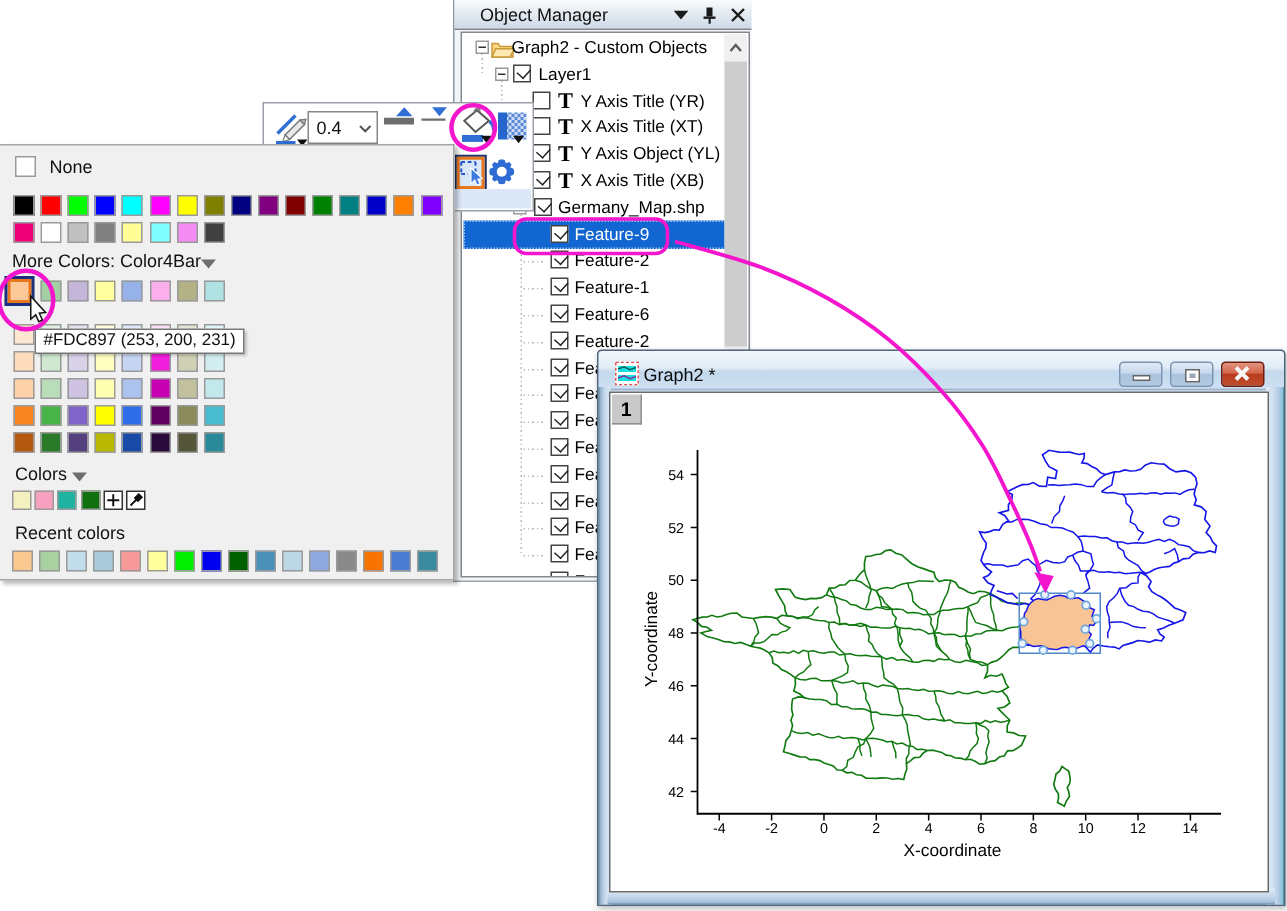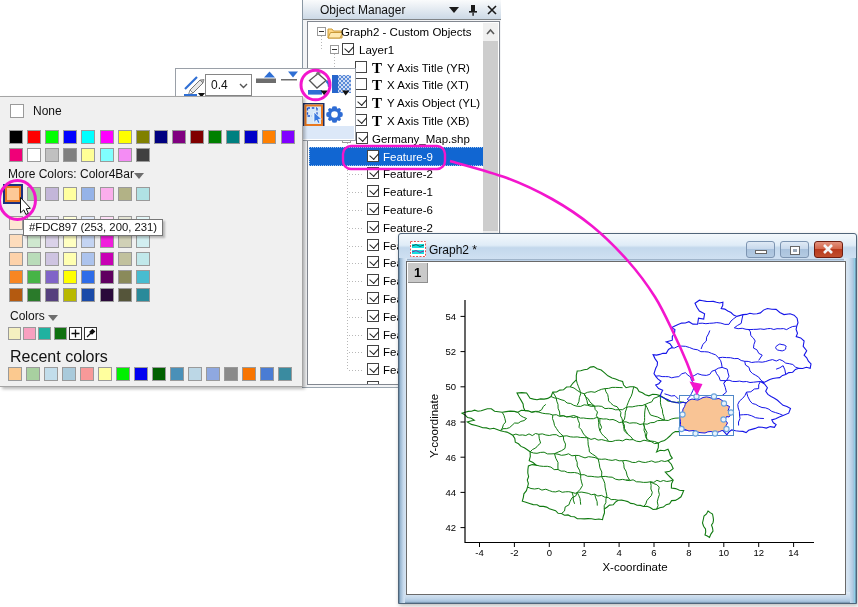--- a/index.html
+++ b/index.html
@@ -315,21 +315,21 @@
 <div class="sw" style="left:8.0px;top:230px;width:13px;height:13px;background:#f5f0c0;border-color:#9a9a9a"></div>
 <div class="sw" style="left:23.2px;top:230px;width:13px;height:13px;background:#f8a0c0;border-color:#9a9a9a"></div>
 <div class="sw" style="left:38.4px;top:230px;width:13px;height:13px;background:#20b2a0;border-color:#9a9a9a"></div>
 <div class="sw" style="left:53.599999999999994px;top:230px;width:13px;height:13px;background:#107010;border-color:#9a9a9a"></div>
 <div class="sw" style="left:69px;top:230px;width:13px;height:13px;background:#fff;border-color:#333"><svg width="11" height="11">
         <path d="M5.5 1.5 L5.5 9.5 M1.5 5.5 L9.5 5.5" stroke="#111" stroke-width="1.3"></path>
       </svg></div>
 <div class="sw" style="left:84px;top:230px;width:13px;height:13px;background:#fff;border-color:#333"><svg width="11" height="11">
         <path d="M2 9 L6 5 M5 4 L7.5 1.5 L9.5 3.5 L7 6 Z" stroke="#111" stroke-width="1.2" fill="#111"></path>
       </svg></div>
-<div class="lbl" style="left:10px;top:251px;font-size:16px">Recent colors</div>
+<div class="lbl" style="left:10px;top:251px;font-size:12px">Recent colors</div>
 <div class="sw" style="left:8px;top:270px;width:14px;height:14px;background:#fbc98f;border-color:#9a9a9a"></div>
 <div class="sw" style="left:26px;top:270px;width:14px;height:14px;background:#a8d0a0;border-color:#9a9a9a"></div>
 <div class="sw" style="left:44px;top:270px;width:14px;height:14px;background:#c2ddeb;border-color:#9a9a9a"></div>
 <div class="sw" style="left:62px;top:270px;width:14px;height:14px;background:#a9cadb;border-color:#9a9a9a"></div>
 <div class="sw" style="left:80px;top:270px;width:14px;height:14px;background:#f89999;border-color:#9a9a9a"></div>
 <div class="sw" style="left:98px;top:270px;width:14px;height:14px;background:#ffff9e;border-color:#9a9a9a"></div>
 <div class="sw" style="left:116px;top:270px;width:14px;height:14px;background:#00f000;border-color:#9a9a9a"></div>
 <div class="sw" style="left:134px;top:270px;width:14px;height:14px;background:#0000f0;border-color:#9a9a9a"></div>
 <div class="sw" style="left:152px;top:270px;width:14px;height:14px;background:#006000;border-color:#9a9a9a"></div>
 <div class="sw" style="left:170px;top:270px;width:14px;height:14px;background:#4a90b8;border-color:#9a9a9a"></div>

